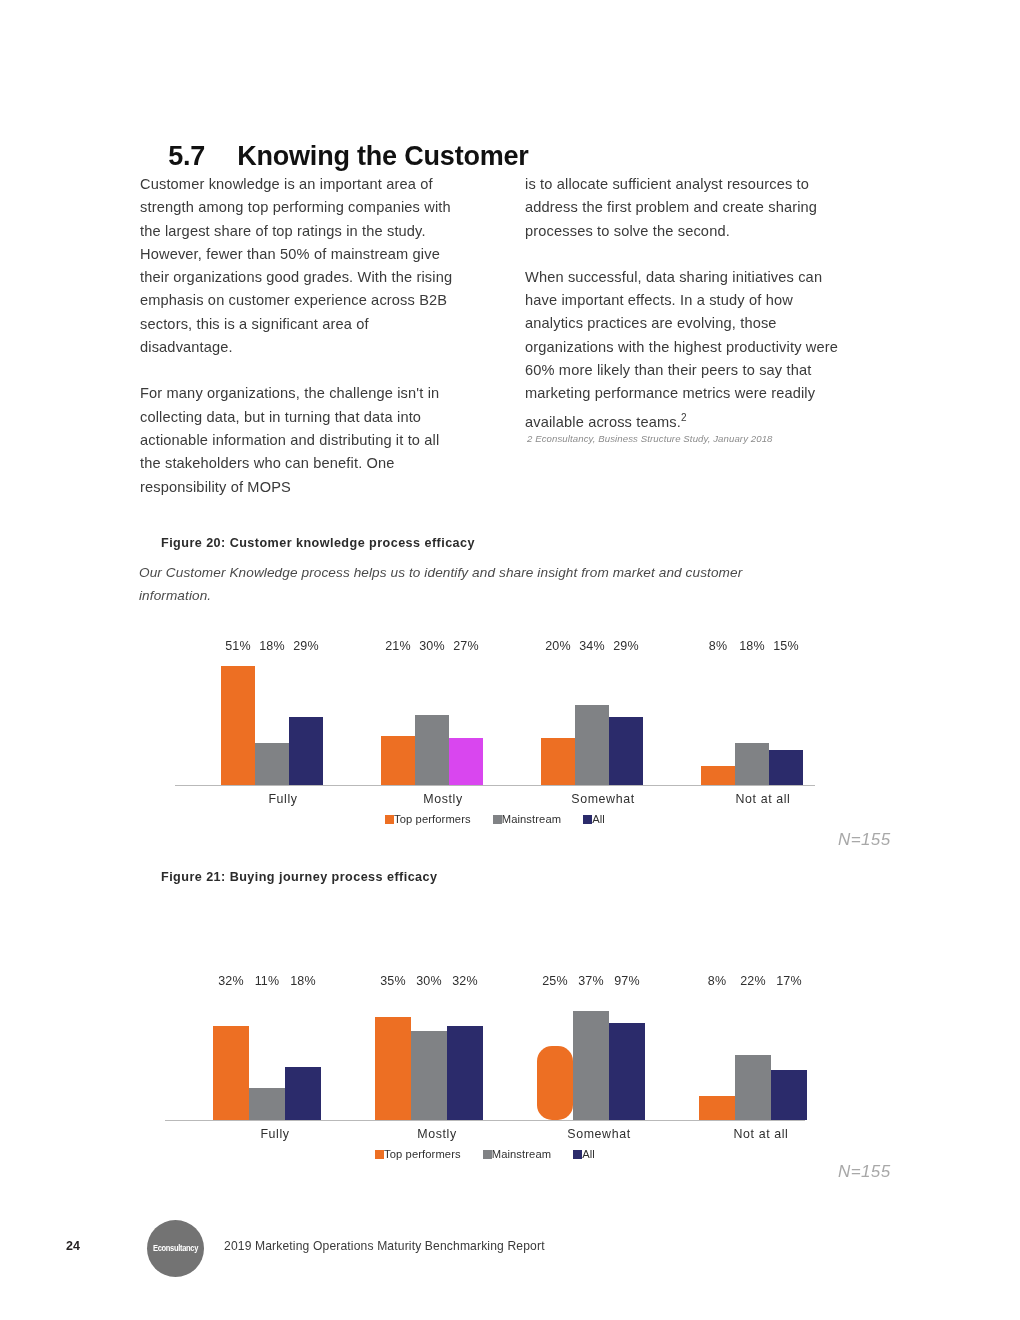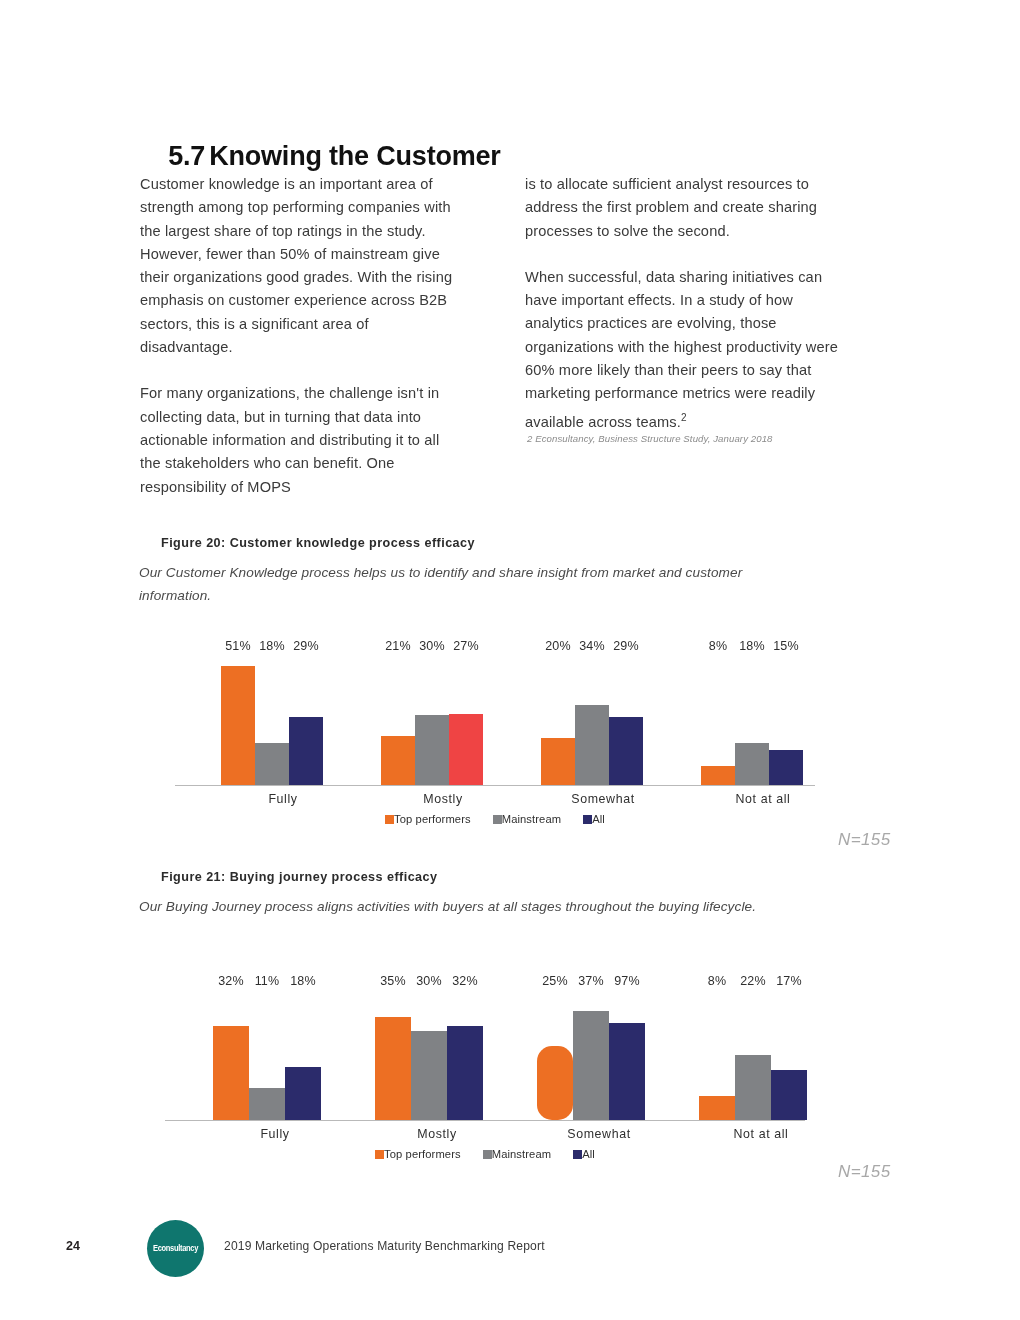--- a/index.html
+++ b/index.html
@@ -24,21 +24,21 @@
   .section-heading {
     position: absolute;
     left: 139px;
     top: 110px;
     font-size: 27px;
     font-weight: bold;
     letter-spacing: -0.2px;
     color: #111111;
     white-space: pre;
   }
-  .section-heading .num { margin-right: 4px; }
+  .section-heading .num { margin-right: 32px; }
 
   
   .col {
     position: absolute;
     font-size: 14.6px;
     line-height: 23.3px;
     color: #3a3a3a;
     letter-spacing: 0.15px;
   }
   .col-left  { left: 140px; top: 173px; width: 315px; }
@@ -170,21 +170,21 @@
     font-weight: bold;
     color: #231f20;
   }
   .econ-logo {
     position: absolute;
     left: 147px;
     top: 1220px;
     width: 57px;
     height: 57px;
     border-radius: 50%;
-    background: #0f766e;
+    background: #737373;
     display: flex;
     align-items: center;
     justify-content: center;
   }
   .econ-logo-text {
     color: #ffffff;
     font-size: 8.2px;
     font-weight: bold;
     letter-spacing: -0.35px;
     transform: scaleX(0.92);
@@ -278,21 +278,21 @@
             <div class="bar" style="height: 49px; background: rgb(237, 111, 35);">
               <span class="bar-label">21%</span>
             </div>
           </div>
           <div class="bar-wrap" style="width: 34px;">
             <div class="bar" style="height: 70px; background: rgb(128, 130, 133);">
               <span class="bar-label">30%</span>
             </div>
           </div>
           <div class="bar-wrap" style="width: 34px;">
-            <div class="bar" style="height: 71px; background: #ef4444;">
+            <div class="bar" style="height: 47px; background: #d946ef;">
               <span class="bar-label">27%</span>
             </div>
           </div>
         </div>
         <div class="group" style="left: 366px; width: 124px;">
           <div class="bar-wrap" style="width: 34px;">
             <div class="bar" style="height: 47px; background: rgb(237, 111, 35);">
               <span class="bar-label">20%</span>
             </div>
           </div>
@@ -342,21 +342,20 @@
         </span>
         <span class="legend-item">
           <span class="swatch" style="background: rgb(43, 43, 107);"></span>
           <span>All</span>
         </span>
       </div>
   </div>
   <div class="nlabel" style="left:838px; top:830px;">N=155</div>
 
   <div class="fig-title" style="left:139px; top:870px;">Figure 21: Buying journey process efficacy</div>
-  <div class="fig-sub" style="left:139px; top:895px;">Our Buying Journey process aligns activities with buyers at all stages throughout the buying lifecycle.</div>
 
   <div class="chart" id="chart-1" style="left:165px; top:990px;">
     <div class="plot" style="height: 130px;">
         <div class="group" style="left: 48px; width: 124px;">
           <div class="bar-wrap" style="width: 36px;">
             <div class="bar" style="height: 94px; background: rgb(237, 111, 35);">
               <span class="bar-label">32%</span>
             </div>
           </div>
           <div class="bar-wrap" style="width: 36px;">

